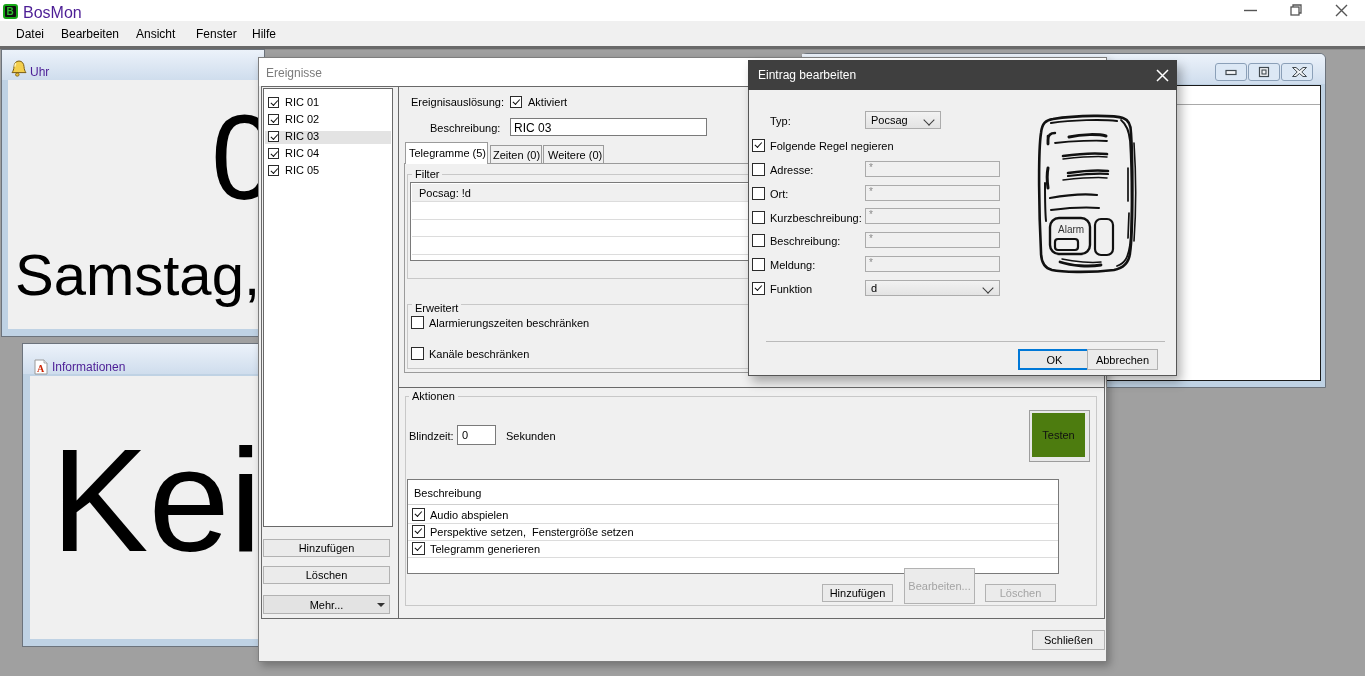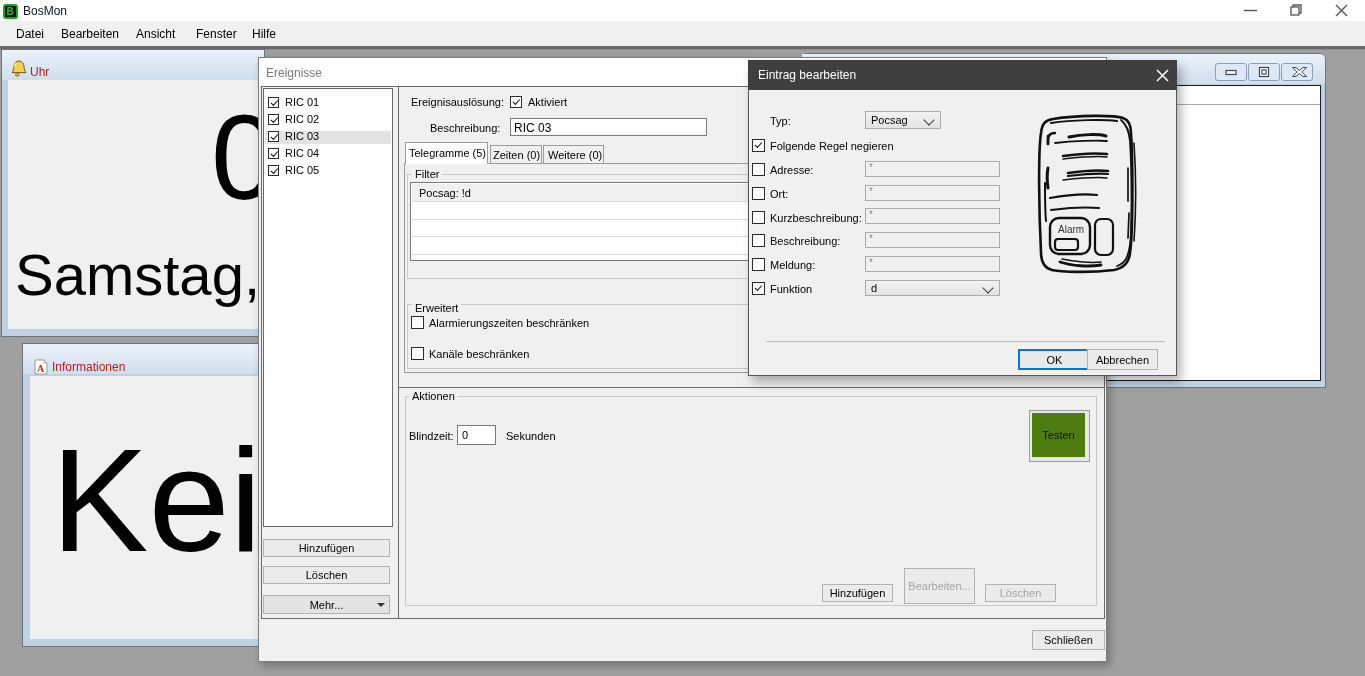--- a/index.html
+++ b/index.html
@@ -6,42 +6,42 @@
 .abs{position:absolute}
 
 #titlebar{left:0;top:0;width:1365px;height:21px;background:#fff}
 #menubar{left:0;top:21px;width:1365px;height:25px;background:#f0f0f0}
 #mdiedge{left:0;top:46px;width:1365px;height:3px;background:#696969;border-bottom:1px solid #8e8e8e}
 .menuitem{position:absolute;top:27px;font-size:12px;color:#000}
 
 .bwin{position:absolute;border:1px solid #6c737c;background:#bfd2e4;border-radius:0}
 .bwin .tbar{position:absolute;left:0;top:0;right:0;height:30px;background:linear-gradient(#ecf2fa,#cfdded)}
 .bwin .content{position:absolute;background:#f0f0f0;overflow:hidden}
-.ttext{position:absolute;font-size:12px;color:#b91c1c;white-space:nowrap}
+.ttext{position:absolute;font-size:12px;color:#4c1d95;white-space:nowrap}
 
 .cb{position:absolute;width:12px;height:12px;background:#fff;border:1px solid #2b2b2b;box-sizing:border-box}
 .cb.ck::after{content:"";position:absolute;left:1.5px;top:2px;width:6px;height:3.4px;border-left:1.7px solid #0a0a0a;border-bottom:1.7px solid #0a0a0a;transform:rotate(-48deg)}
 .cb.s11{width:11px;height:11px}
 
 .btn{position:absolute;background:#ebebeb;border:1px solid #b2b2b2;font-size:11px;color:#000;display:flex;align-items:center;justify-content:center;box-sizing:border-box;white-space:nowrap}
 .btn.dis{color:#a4a4a4}
 .inp{position:absolute;background:#fff;border:1px solid #7a7a7a;box-sizing:border-box;font-size:11px;color:#000}
 .ginp{position:absolute;background:#f0f0f0;border:1px solid #ababab;box-sizing:border-box;font-size:10px;color:#8a8a8a}
 .grp{position:absolute;border:1px solid #c8c8c8;box-sizing:border-box}
 .glab{position:absolute;background:#f0f0f0;font-size:11px;color:#000;padding:0 3px;white-space:nowrap}
 .chev{position:absolute;width:7px;height:7px;border-left:1.5px solid #3c3c3c;border-bottom:1.5px solid #3c3c3c;transform:rotate(-45deg)}
 .lbl{position:absolute;font-size:11px;color:#000;white-space:nowrap}
 .sep{position:absolute;background:#dcdcdc;height:1px}
 </style></head>
 <body>
 
 <div class="abs" id="titlebar"></div>
 <div class="abs" style="left:3px;top:4px;width:15px;height:15px;background:#0f0f0f;border:2px solid #17a817;border-radius:3px;box-sizing:border-box"></div>
 <div class="abs" style="left:6.5px;top:6px;font-size:10px;font-weight:bold;color:#2fbb2f">B</div>
-<div class="abs" style="left:23px;top:4px;font-size:12px;color:#0f172a">BosMon</div>
+<div class="abs" style="left:23px;top:4px;font-size:16px;color:#4c1d95">BosMon</div>
 <svg class="abs" style="left:1230px;top:0px" width="130" height="21" viewBox="0 0 130 21">
  <line x1="14" y1="10.5" x2="27" y2="10.5" stroke="#555" stroke-width="1.4"></line>
  <rect x="61" y="7" width="8" height="8" fill="none" stroke="#555" stroke-width="1.3"></rect>
  <path d="M63 7 V5 H71 V13 H69" fill="none" stroke="#555" stroke-width="1.3"></path>
  <path d="M106 5 L117 16 M117 5 L106 16" stroke="#555" stroke-width="1.4"></path>
 </svg>
 <div class="abs" id="menubar"></div>
 <div class="menuitem" style="left:16px">Datei</div>
 <div class="menuitem" style="left:61px">Bearbeiten</div>
 <div class="menuitem" style="left:136px">Ansicht</div>
@@ -154,20 +154,33 @@
 
  <div class="abs" style="left:140px;top:329px;width:706px;height:1px;background:#696969"></div>
 
  <div class="grp" style="left:146px;top:338px;width:692px;height:210px"></div>
  <div class="glab" style="left:150px;top:332px">Aktionen</div>
  <div class="lbl" style="left:150px;top:372px">Blindzeit:</div>
  <div class="inp" style="left:198px;top:367px;width:39px;height:20px;padding:3px 0 0 4px">0</div>
  <div class="lbl" style="left:247px;top:372px">Sekunden</div>
  <div class="abs" style="left:770px;top:352px;width:61px;height:52px;background:#e8e8e8;border:1px solid #9d9d9d;box-sizing:border-box">
   <div class="abs" style="left:2px;top:2px;width:53px;height:44px;background:#4d7c0f;display:flex;align-items:center;justify-content:center;font-size:11px;color:#111">Testen</div>
+ </div>
+ <div class="abs" style="left:148px;top:421px;width:652px;height:95px;background:#fff;border:1px solid #7a7a7a;box-sizing:border-box">
+  <div class="lbl" style="left:6px;top:7px">Beschreibung</div>
+  <div class="sep" style="left:0;top:24px;width:650px;background:#cfcfcf"></div>
+  <div class="cb ck" style="left:4px;top:28px;width:13px;height:13px"></div>
+  <div class="lbl" style="left:22px;top:29px">Audio abspielen</div>
+  <div class="sep" style="left:0;top:43px;width:650px"></div>
+  <div class="cb ck" style="left:4px;top:45px;width:13px;height:13px"></div>
+  <div class="lbl" style="left:22px;top:46px">Perspektive setzen,&nbsp; Fenstergröße setzen</div>
+  <div class="sep" style="left:0;top:60px;width:650px"></div>
+  <div class="cb ck" style="left:4px;top:62px;width:13px;height:13px"></div>
+  <div class="lbl" style="left:22px;top:63px">Telegramm generieren</div>
+  <div class="sep" style="left:0;top:77px;width:650px"></div>
  </div>
  <div class="btn" style="left:563px;top:526px;width:71px;height:18px">Hinzufügen</div>
  <div class="btn dis" style="left:645px;top:510px;width:71px;height:36px">Bearbeiten...</div>
  <div class="btn dis" style="left:726px;top:526px;width:71px;height:18px">Löschen</div>
  <div class="btn" style="left:773px;top:572px;width:73px;height:20px">Schließen</div>
 </div>
 
 <div class="abs" id="dlg" style="left:748px;top:60px;width:429px;height:316px;background:#f0f0f0;border:1px solid #565656;box-sizing:border-box;box-shadow:4px 6px 10px rgba(0,0,0,0.3)">
  <div class="abs" style="left:-1px;top:-1px;width:429px;height:30px;background:#3f3f3f"></div>
  <div class="abs" style="left:9px;top:7px;font-size:12px;color:#fff">Eintrag bearbeiten</div>

